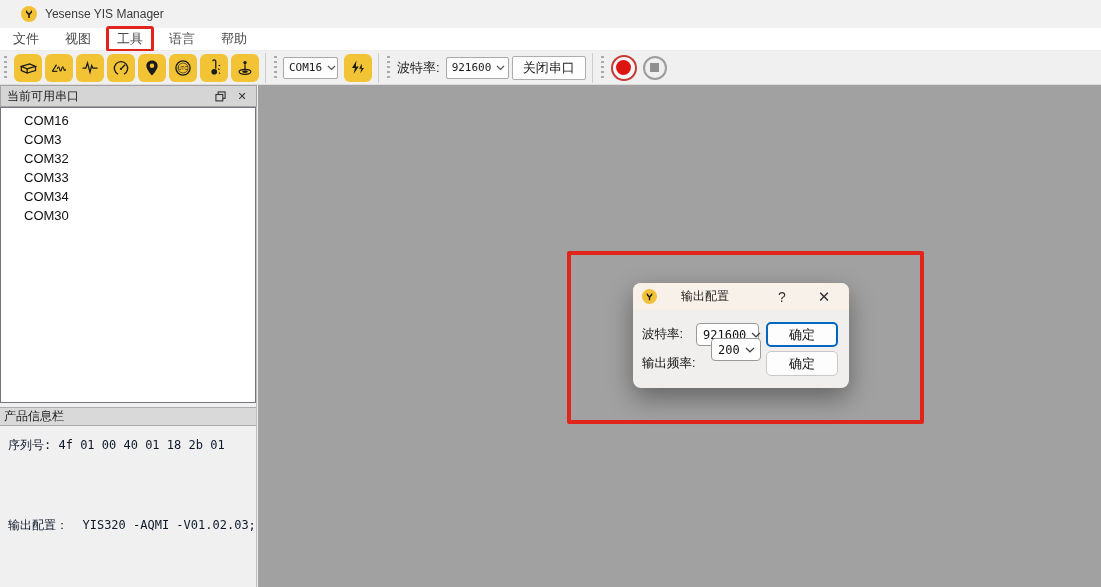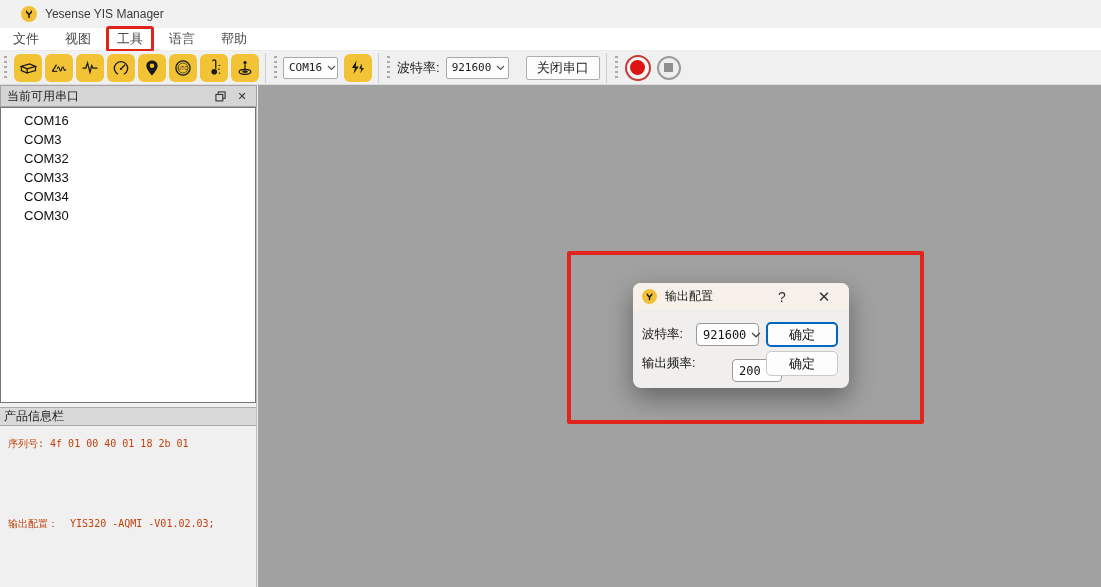--- a/index.html
+++ b/index.html
@@ -29,21 +29,21 @@
   .tb-sep { width:1px; height:30px; background:#cdcdcd; margin:0 4px 0 6px; }
   .icon-btn { width:28px; height:28px; margin-left:3px; border:none; border-radius:6px;
     background:#F2C335; display:flex; align-items:center; justify-content:center; cursor:pointer; }
   .icon-btn svg { display:block; }
   .combo { height:22px; background:#fdfdfd; border:1px solid #a9a9a9; border-radius:2px;
     display:flex; align-items:center; padding:0 4px 0 5px; cursor:pointer;
     font-family:"DejaVu Sans Mono", monospace; font-size:11px; color:#1a1a1a; }
   .combo .val { flex:1; }
   .tb-label { font-size:13px; color:#1a1a1a; margin-left:7px; }
   .push-btn { height:24px; background:#fdfdfd; border:1px solid #aeaeae; border-radius:2px;
-    font-size:13px; color:#1a1a1a; padding:0 10px; margin-left:17px; cursor:pointer;
+    font-size:13px; color:#1a1a1a; padding:0 10px; margin-left:3px; cursor:pointer;
     font-family:"Liberation Sans", sans-serif; }
   .rec-btn { width:26px; height:26px; margin-left:7px; border-radius:50%;
     border:2px solid #C43A35; background:#f5f5f5; display:flex; align-items:center; justify-content:center; cursor:pointer; }
   .rec-dot { width:15px; height:15px; border-radius:50%; background:#DD1512; }
   .stop-btn { width:24px; height:24px; margin-left:6px; border-radius:50%;
     border:2px solid #9c9c9c; background:#efefef; display:flex; align-items:center; justify-content:center; cursor:pointer; }
   .stop-sq { width:9px; height:9px; background:#8f8f8f; }
 
   
   #dock { position:absolute; left:0; top:85px; width:257px; height:502px;
@@ -53,54 +53,54 @@
   #dock-header .dock-title { font-size:12px; color:#1a1a1a; flex:1; }
   .dock-hbtn { width:16px; height:16px; display:flex; align-items:center; justify-content:center;
     color:#333; font-size:11px; cursor:pointer; margin-left:6px; }
   #port-list { position:absolute; left:0; top:22px; width:256px; height:296px;
     background:#ffffff; border:1px solid #75757E; padding-top:3px; }
   .port-item { height:19px; line-height:19px; padding-left:23px; font-size:13px; color:#101010; cursor:default; }
   #info-header { position:absolute; left:0; top:322px; width:256px; height:19px;
     background:#d9d9d9; border-top:1px solid #ababab; border-bottom:1px solid #ababab;
     display:flex; align-items:center; padding-left:4px; font-size:12px; color:#1a1a1a; }
   .info-line { position:absolute; left:8px; font-family:"DejaVu Sans Mono", monospace;
-    font-size:10px; color:#c2410c; white-space:pre; }
+    font-size:12px; color:#0f172a; white-space:pre; }
   #serial-line { top:352px; }
   #version-line { top:432px; }
 
   
   #canvas { position:absolute; left:258px; top:85px; width:843px; height:502px; background:#A1A1A1; }
 
   
   #annotation-rect { position:absolute; left:567px; top:251px; width:357px; height:173px;
     border:4px solid #E2251C; border-radius:2px; z-index:5; pointer-events:none; }
 
   
   #dialog { position:absolute; left:633px; top:283px; width:216px; height:105px;
     background:#f1efed; border-radius:8px; box-shadow:0 10px 26px rgba(0,0,0,.38); z-index:10; }
   #dialog-titlebar { position:absolute; left:0; top:0; width:216px; height:27px;
     background:#f8f1e9; border-radius:8px 8px 0 0; display:flex; align-items:center; padding-left:9px; }
-  #dialog-titlebar .dlg-title { margin-left:8px; font-size:12px; color:#1a1a1a; }
+  #dialog-titlebar .dlg-title { margin-left:24px; font-size:12px; color:#1a1a1a; }
   .dlg-tbtn { position:absolute; top:0; width:30px; height:27px; display:flex; align-items:center;
     justify-content:center; font-size:14px; color:#333; cursor:pointer; }
   #dialog-help { left:134px; }
   #dialog-close { left:176px; font-size:15px; }
   .dlg-label { position:absolute; left:9px; font-size:12.5px; color:#111; line-height:23px;
     font-family:"Liberation Sans", sans-serif; }
   .dlg-combo { position:absolute; height:23px; background:#ffffff; border:1px solid #999999;
     border-radius:4px; display:flex; align-items:center; padding:0 5px 0 6px;
     font-family:"DejaVu Sans Mono", monospace; font-size:12px; color:#111; cursor:pointer; }
   .dlg-combo .val { flex:1; }
   .dlg-btn { position:absolute; width:72px; height:25px; background:#fdfdfd; border:1px solid #c9c9c9;
     border-radius:5px; font-size:13px; color:#111; cursor:pointer;
     font-family:Liberation Sans, sans-serif; }
   .dlg-btn.focused { border:2px solid #0067C0; }
   #dlg-row1-label { top:40px; } #dlg-row1-combo { left:63px; top:40px; width:63px; }
   #dlg-row1-btn { left:133px; top:39px; }
-  #dlg-row2-label { top:69px; } #dlg-row2-combo { left:78px; top:76px; width:50px;margin-left:21px; }
+  #dlg-row2-label { top:69px; } #dlg-row2-combo { left:78px; top:55px; width:50px; }
   #dlg-row2-btn { left:133px; top:68px; }
   .chev { margin-left:5px; flex:none; }
 </style>
 </head>
 <body>
 
 <div id="titlebar">
   <span class="app-logo">
     <svg width="12" height="12" viewBox="0 0 24 24">
         <path d="M6 4 L12 11 L18 4 L18 9 L13.5 14 L13.5 20 L10.5 20 L10.5 14 L6 9 Z" fill="#1a1a1a"></path>

